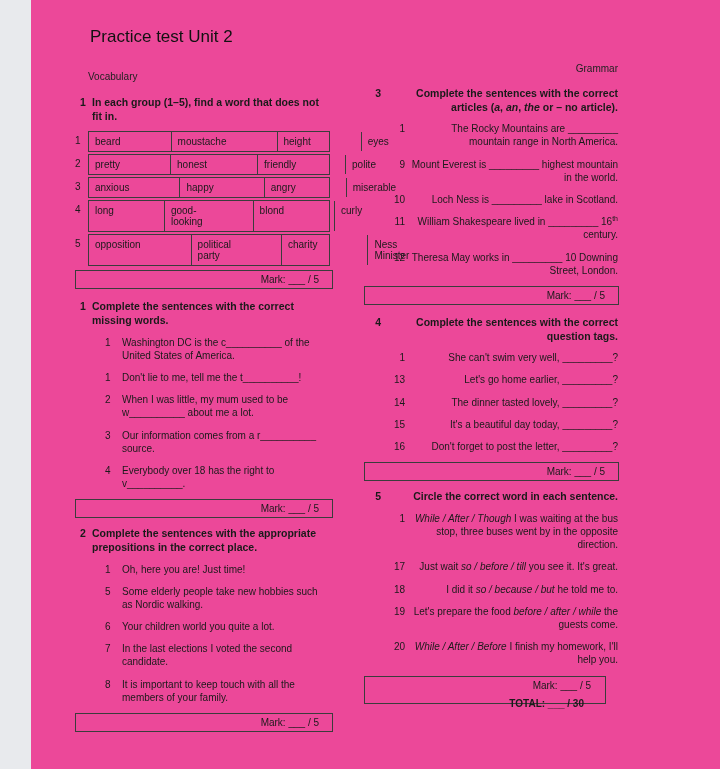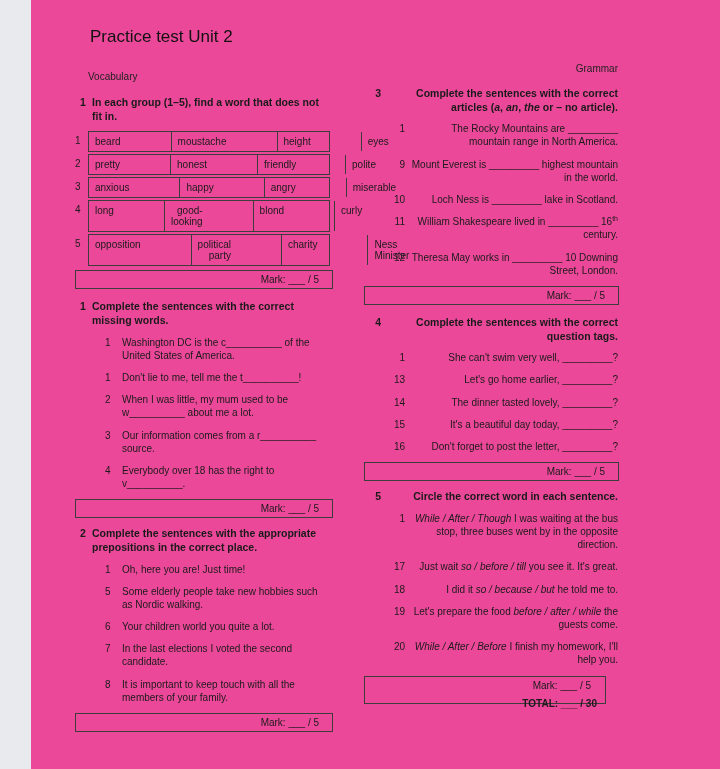--- a/index.html
+++ b/index.html
@@ -44,42 +44,42 @@
   .item .t i { font-style:italic; }
   .item .t sup { font-size:7px; vertical-align:super; line-height:0; }
 
   
   .vtable { margin-bottom:4px; }
   .vrow { display:flex; margin-bottom:2px; }
   .vnum { flex:0 0 13px; font-size:10px; padding-top:4px; }
   .vbox { display:flex; border:1px solid #3c3c3c; width:242px; box-sizing:border-box;gap:48px; }
   .vc { font-size:10px; padding:4px 2px 4px 6px; box-sizing:border-box; }
   .vc + .vc { border-left:1px solid #3c3c3c; }
-  .c1 { width:60px; } .c2 { width:85px;text-align:right; } .c3 { width:40px; } .c4 { width:55px; }
+  .c1 { width:60px; } .c2 { width:85px; } .c3 { width:40px; } .c4 { width:55px; }
 
   .mark-box {
     border:1px solid #3c3c3c; height:17px; box-sizing:content-box;
     display:flex; align-items:center; justify-content:flex-end;
     padding-right:13px; font-size:10px;
   }
   .col-left .mark-box  { width:243px; }
   .col-right .mark-box { width:240px; }
 
   .mb-after-table { margin-bottom:11px; }
   .mb-mid-left    { margin-top:4px;  margin-bottom:9px; }
   .mb-end-left    { margin-top:6px; }
   .mb-ex3         { margin-top:2px; margin-bottom:11px; }
   .mb-ex4         { margin-top:3px; margin-bottom:9px; }
 
   .total-box {
     border:1px solid #3c3c3c; width:240px; height:26px;
     position:relative; margin-top:2px;
   }
   .total-box .mark-line  { position:absolute; top:3px; right:14px; font-size:10px; }
-  .total-box .total-line { position:absolute; bottom:-6px; right:8px; font-size:10px; font-weight:bold; }
+  .total-box .total-line { position:absolute; bottom:-6px; right:21px; font-size:10px; font-weight:bold; }
 
   .ht i { font-style:italic; }
 </style>
 </head>
 <body>
 
 <div class="page">
 
   <h1 class="title">Practice test Unit 2</h1>
 

